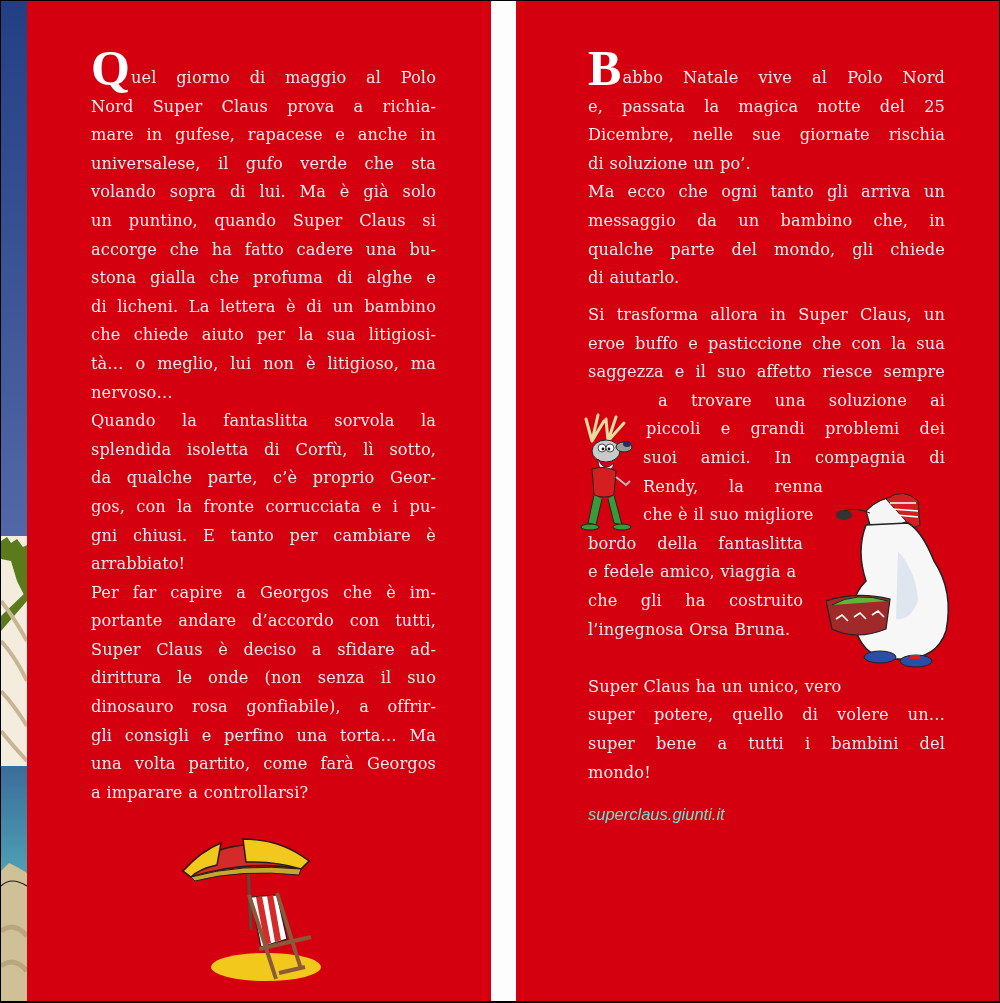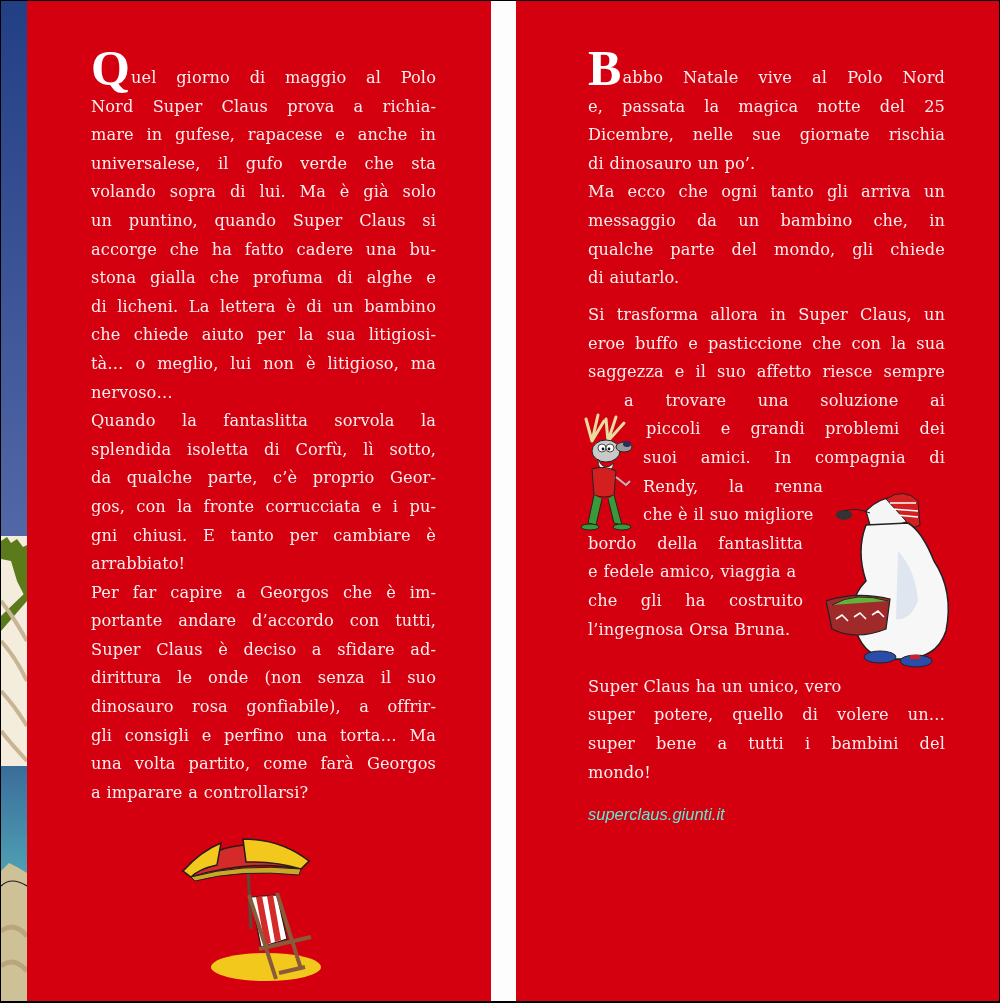--- a/index.html
+++ b/index.html
@@ -120,32 +120,32 @@
     </svg>
   </div>
 
   <div class="gutter"></div>
 
   <div class="panel-right">
     <div id="right-text-1" class="text">
       <span class="line"><span class="dropcap">B</span><span>abbo Natale vive al Polo Nord</span></span>
       <span class="line">e, passata la magica notte del 25</span>
       <span class="line">Dicembre, nelle sue giornate rischia</span>
-      <span class="line last">di dinosauro un po’.</span>
+      <span class="line last">di soluzione un po’.</span>
       <span class="line">Ma ecco che ogni tanto gli arriva un</span>
       <span class="line">messaggio da un bambino che, in</span>
       <span class="line">qualche parte del mondo, gli chiede</span>
       <span class="line last">di aiutarlo.</span>
     </div>
 
     <div id="right-text-2" class="text">
       <span class="line">Si trasforma allora in Super Claus, un</span>
       <span class="line">eroe buffo e pasticcione che con la sua</span>
       <span class="line">saggezza e il suo affetto riesce sempre</span>
-      <span class="line" style="margin-left:36px;">a trovare una soluzione ai</span>
+      <span class="line" style="margin-left:70px;">a trovare una soluzione ai</span>
       <span class="line" style="margin-left:58px;">piccoli e grandi problemi dei</span>
       <span class="line" style="margin-left:55px;">suoi amici. In compagnia di</span>
       <span class="line" style="margin-left:55px; width:180px;">Rendy, la renna</span>
       <span class="line last" style="margin-left:55px;">che è il suo migliore</span>
       <span class="line" style="width:215px;">bordo della fantaslitta</span>
       <span class="line last">e fedele amico, viaggia a</span>
       <span class="line" style="width:215px;">che gli ha costruito</span>
       <span class="line last">l’ingegnosa Orsa Bruna.</span>
       <span class="line" style="height:28.6px;"></span>
       <span class="line last">Super Claus ha un unico, vero</span>

